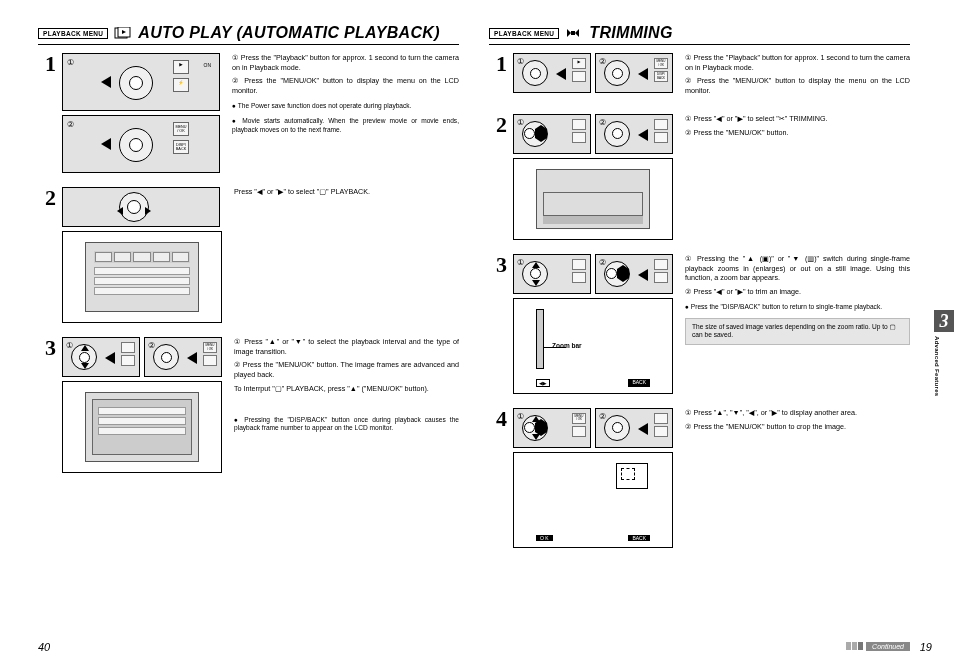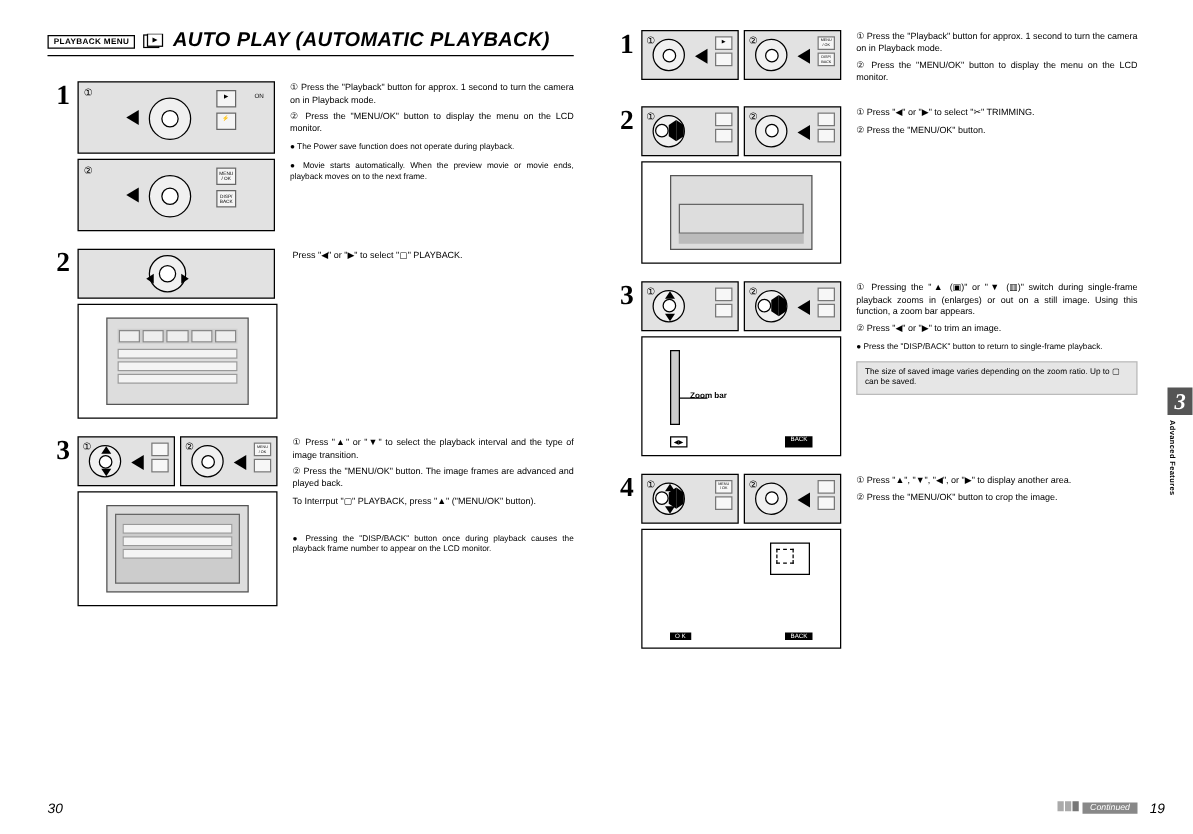--- a/index.html
+++ b/index.html
@@ -21,21 +21,21 @@
   }
   .page { flex: 1; position: relative; }
 
   
   .page-head {
     display: flex;
     align-items: center;
     gap: 6px;
     border-bottom: 1.5px solid #000;
     padding-bottom: 2px;
-    margin-bottom: 20px;
+    margin-bottom: 8px;
   }
   .badge {
     border: 1px solid #000;
     font-size: 6.5px;
     font-weight: bold;
     padding: 1px 4px;
     letter-spacing: .3px;
   }
   .head-icon { width: 18px; height: 12px; display:flex; align-items:center; }
   .head-title {
@@ -297,20 +297,31 @@
       <div class="step-text">
         <p>① Press "▲" or "▼" to select the playback interval and the type of image transition.</p>
         <p>② Press the "MENU/OK" button. The image frames are advanced and played back.</p>
         <p>To Interrput "▢" PLAYBACK, press "▲" ("MENU/OK" button).</p>
         <p class="note" style="margin-top:22px;">● Pressing the "DISP/BACK" button once during playback causes the playback frame number to appear on the LCD monitor.</p>
       </div>
     </div>
   </div>
 
   <div class="page page-right">
+    <div class="page-head">
+      <span class="badge">PLAYBACK MENU</span>
+      <span class="head-icon">
+        <svg width="16" height="12" viewBox="0 0 16 12">
+            <polygon points="2,2 6,6 2,10" fill="#000"></polygon>
+            <polygon points="14,2 10,6 14,10" fill="#000"></polygon>
+            <rect x="6" y="4" width="4" height="4" fill="#000"></rect>
+          </svg>
+      </span>
+      <span class="head-title">TRIMMING</span>
+    </div>
 
     <div class="step">
       <div class="step-num">1</div>
       <div class="step-graphic">
         <div class="dual-cam">
           <div class="mini-cam">
             <span class="corner-num">①</span>
             <div class="pad"></div>
             <div class="arrow-left" style="top:14px;left:42px;"></div>
             <div class="btns">
@@ -462,18 +473,18 @@
     </div>
 
   </div>
 </div>
 
 <div class="side-tab">
   <div class="big">3</div>
   <div class="txt">Advanced Features</div>
 </div>
 
-<div class="pnum-left">30</div>
+<div class="pnum-left">40</div>
 <div class="continued">
   <span class="bars"><span></span><span></span><span></span></span>
   <span class="lbl">Continued</span>
 </div>
 <div class="pnum-right">19</div>
 
 </body></html>

